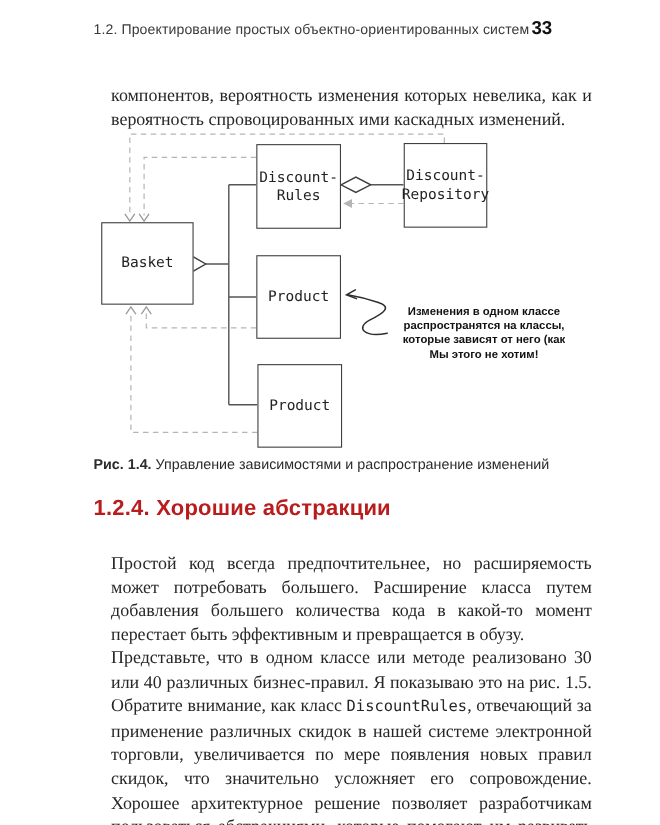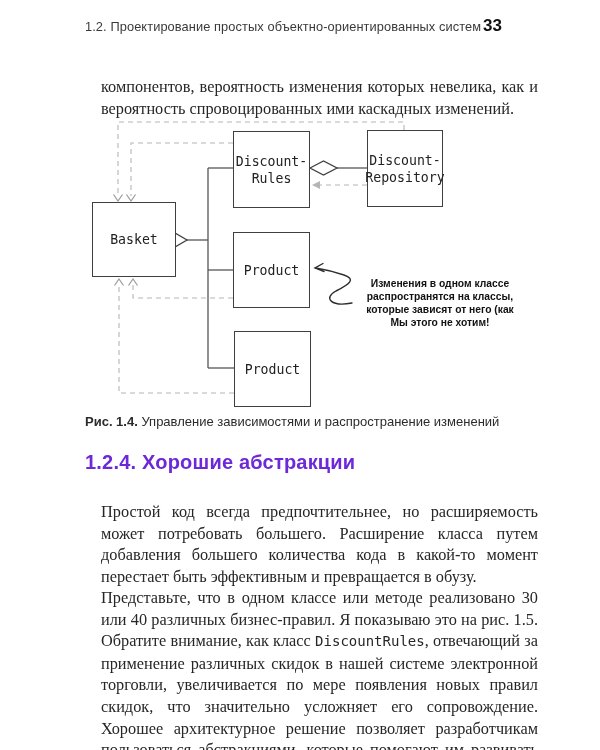--- a/index.html
+++ b/index.html
@@ -73,21 +73,21 @@
   
   .caption{
     position:absolute;left:85px;top:414px;width:450px;
     font-size:13px;color:#2b2b2b;
   }
   .caption .cap-label{font-weight:bold;}
 
   
   .section-heading{
     position:absolute;left:85px;top:451px;
-    font-size:20px;font-weight:bold;color:#6d28d9;margin:0;
+    font-size:20px;font-weight:bold;color:#b91c1c;margin:0;
     letter-spacing:.2px;
     text-align:right;
   }
 </style>
 </head>
 <body>
 
 <div class="page">
 
   <div class="running-head">

